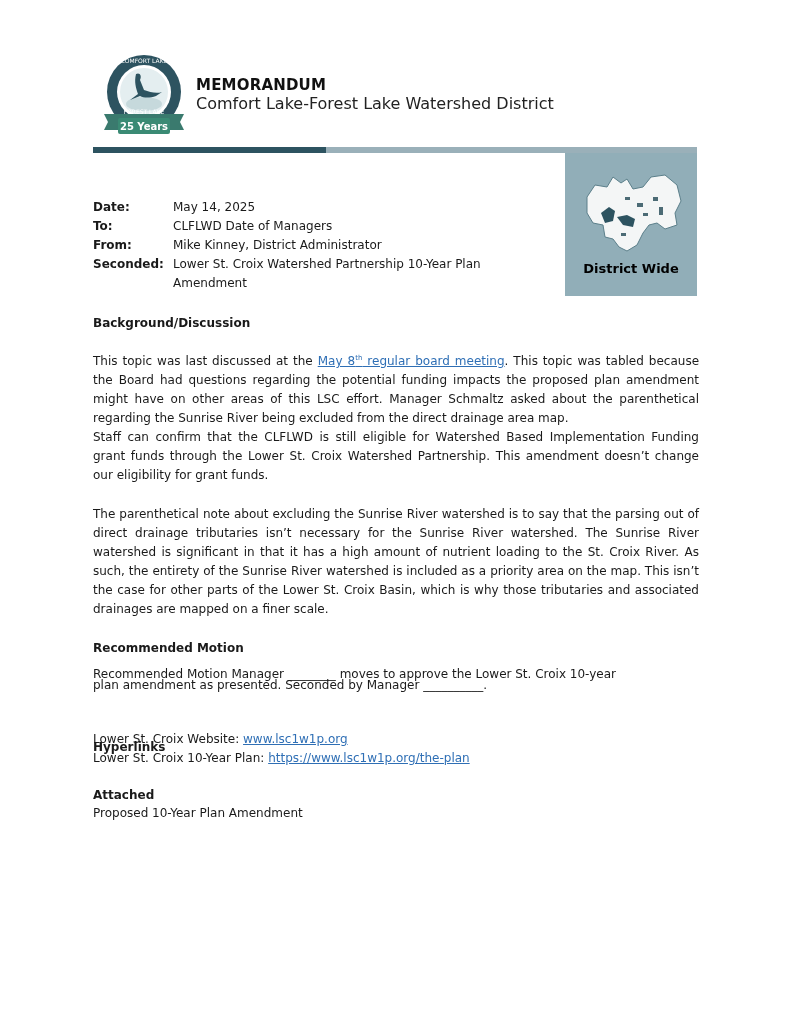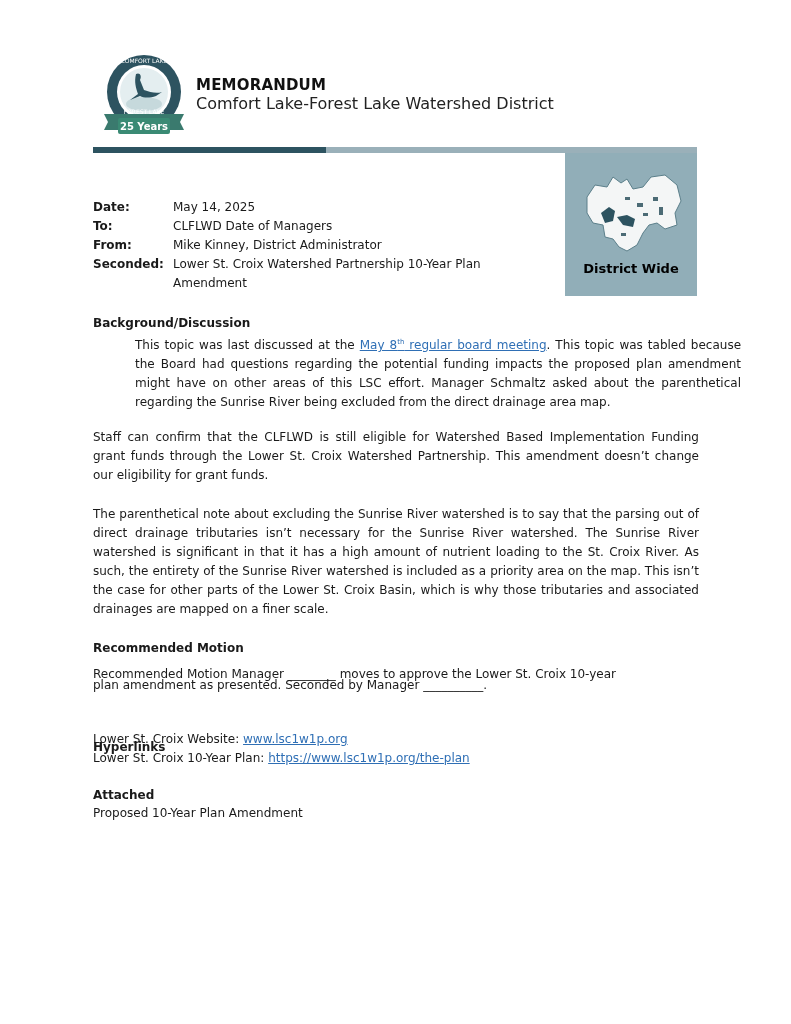--- a/index.html
+++ b/index.html
@@ -74,21 +74,21 @@
 </div>
 <div class="hdr" style="top:257px;">
   <span class="hdr-label">Seconded:</span>
   <span class="hdr-val">Lower St. Croix Watershed Partnership 10-Year Plan</span>
 </div>
 <div class="hdr" style="top:276px;">
   <span class="hdr-val">Amendment</span>
 </div>
 
 <div class="section-h" style="top:316px;">Background/Discussion</div>
-<div class="para" style="top:336px;margin-left:42px;">
+<div class="para" style="top:352px;">
   <span>This topic was last discussed at the </span><a class="link" href="#"><span>May 8</span><sup>th</sup><span> regular board meeting</span></a><span>. This topic was tabled because the Board had questions regarding the potential funding impacts the proposed plan amendment might have on other areas of this LSC effort. Manager Schmaltz asked about the parenthetical regarding the Sunrise River being excluded from the direct drainage area map.</span>
 </div>
 <div class="para" style="top:428px;">Staff can confirm that the CLFLWD is still eligible for Watershed Based Implementation Funding grant funds through the Lower St. Croix Watershed Partnership. This amendment doesn’t change our eligibility for grant funds.</div>
 <div class="para" style="top:505px;">The parenthetical note about excluding the Sunrise River watershed is to say that the parsing out of direct drainage tributaries isn’t necessary for the Sunrise River watershed. The Sunrise River watershed is significant in that it has a high amount of nutrient loading to the St. Croix River. As such, the entirety of the Sunrise River watershed is included as a priority area on the map. This isn’t the case for other parts of the Lower St. Croix Basin, which is why those tributaries and associated drainages are mapped on a finer scale.</div>
 
 <div class="section-h" style="top:641px;">Recommended Motion</div>
 <div class="para left" style="top:657px;margin-top:8px;">Recommended Motion Manager ________ moves to approve the Lower St. Croix 10-year</div>
 <div class="para left" style="top:676px;">plan amendment as presented. Seconded by Manager __________.</div>
 
 <div class="section-h" style="top:740px;">Hyperlinks</div>

